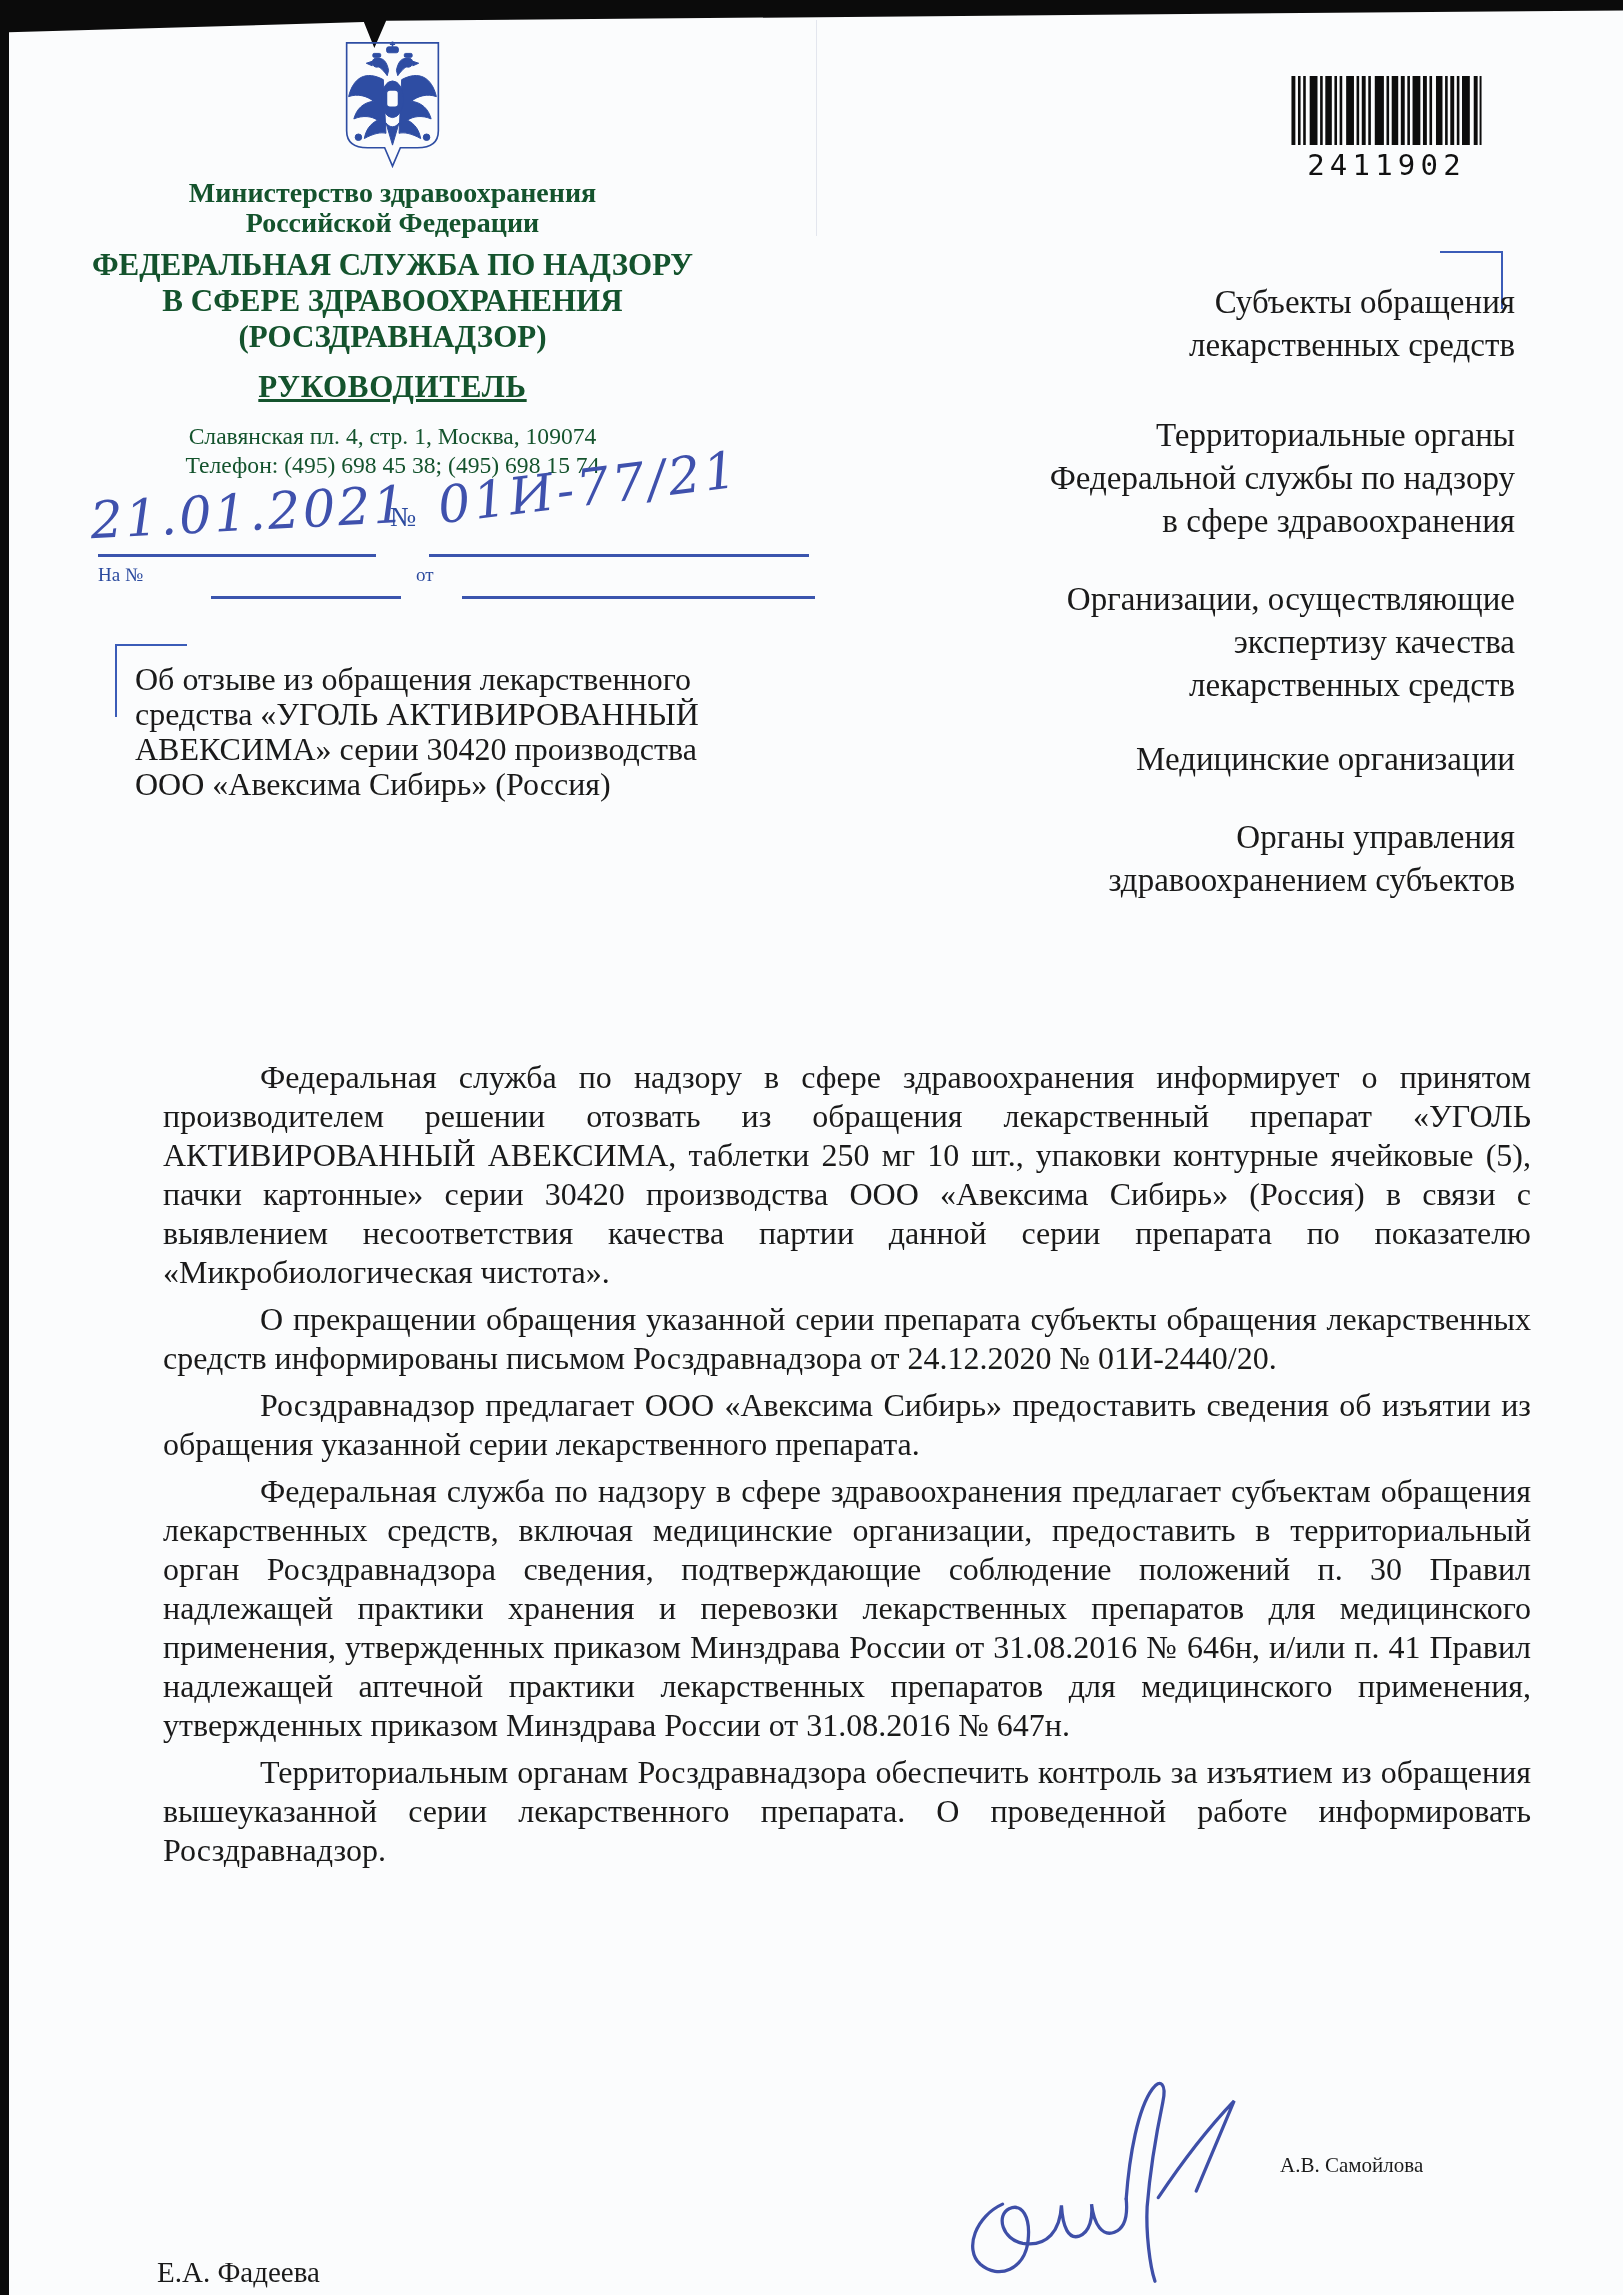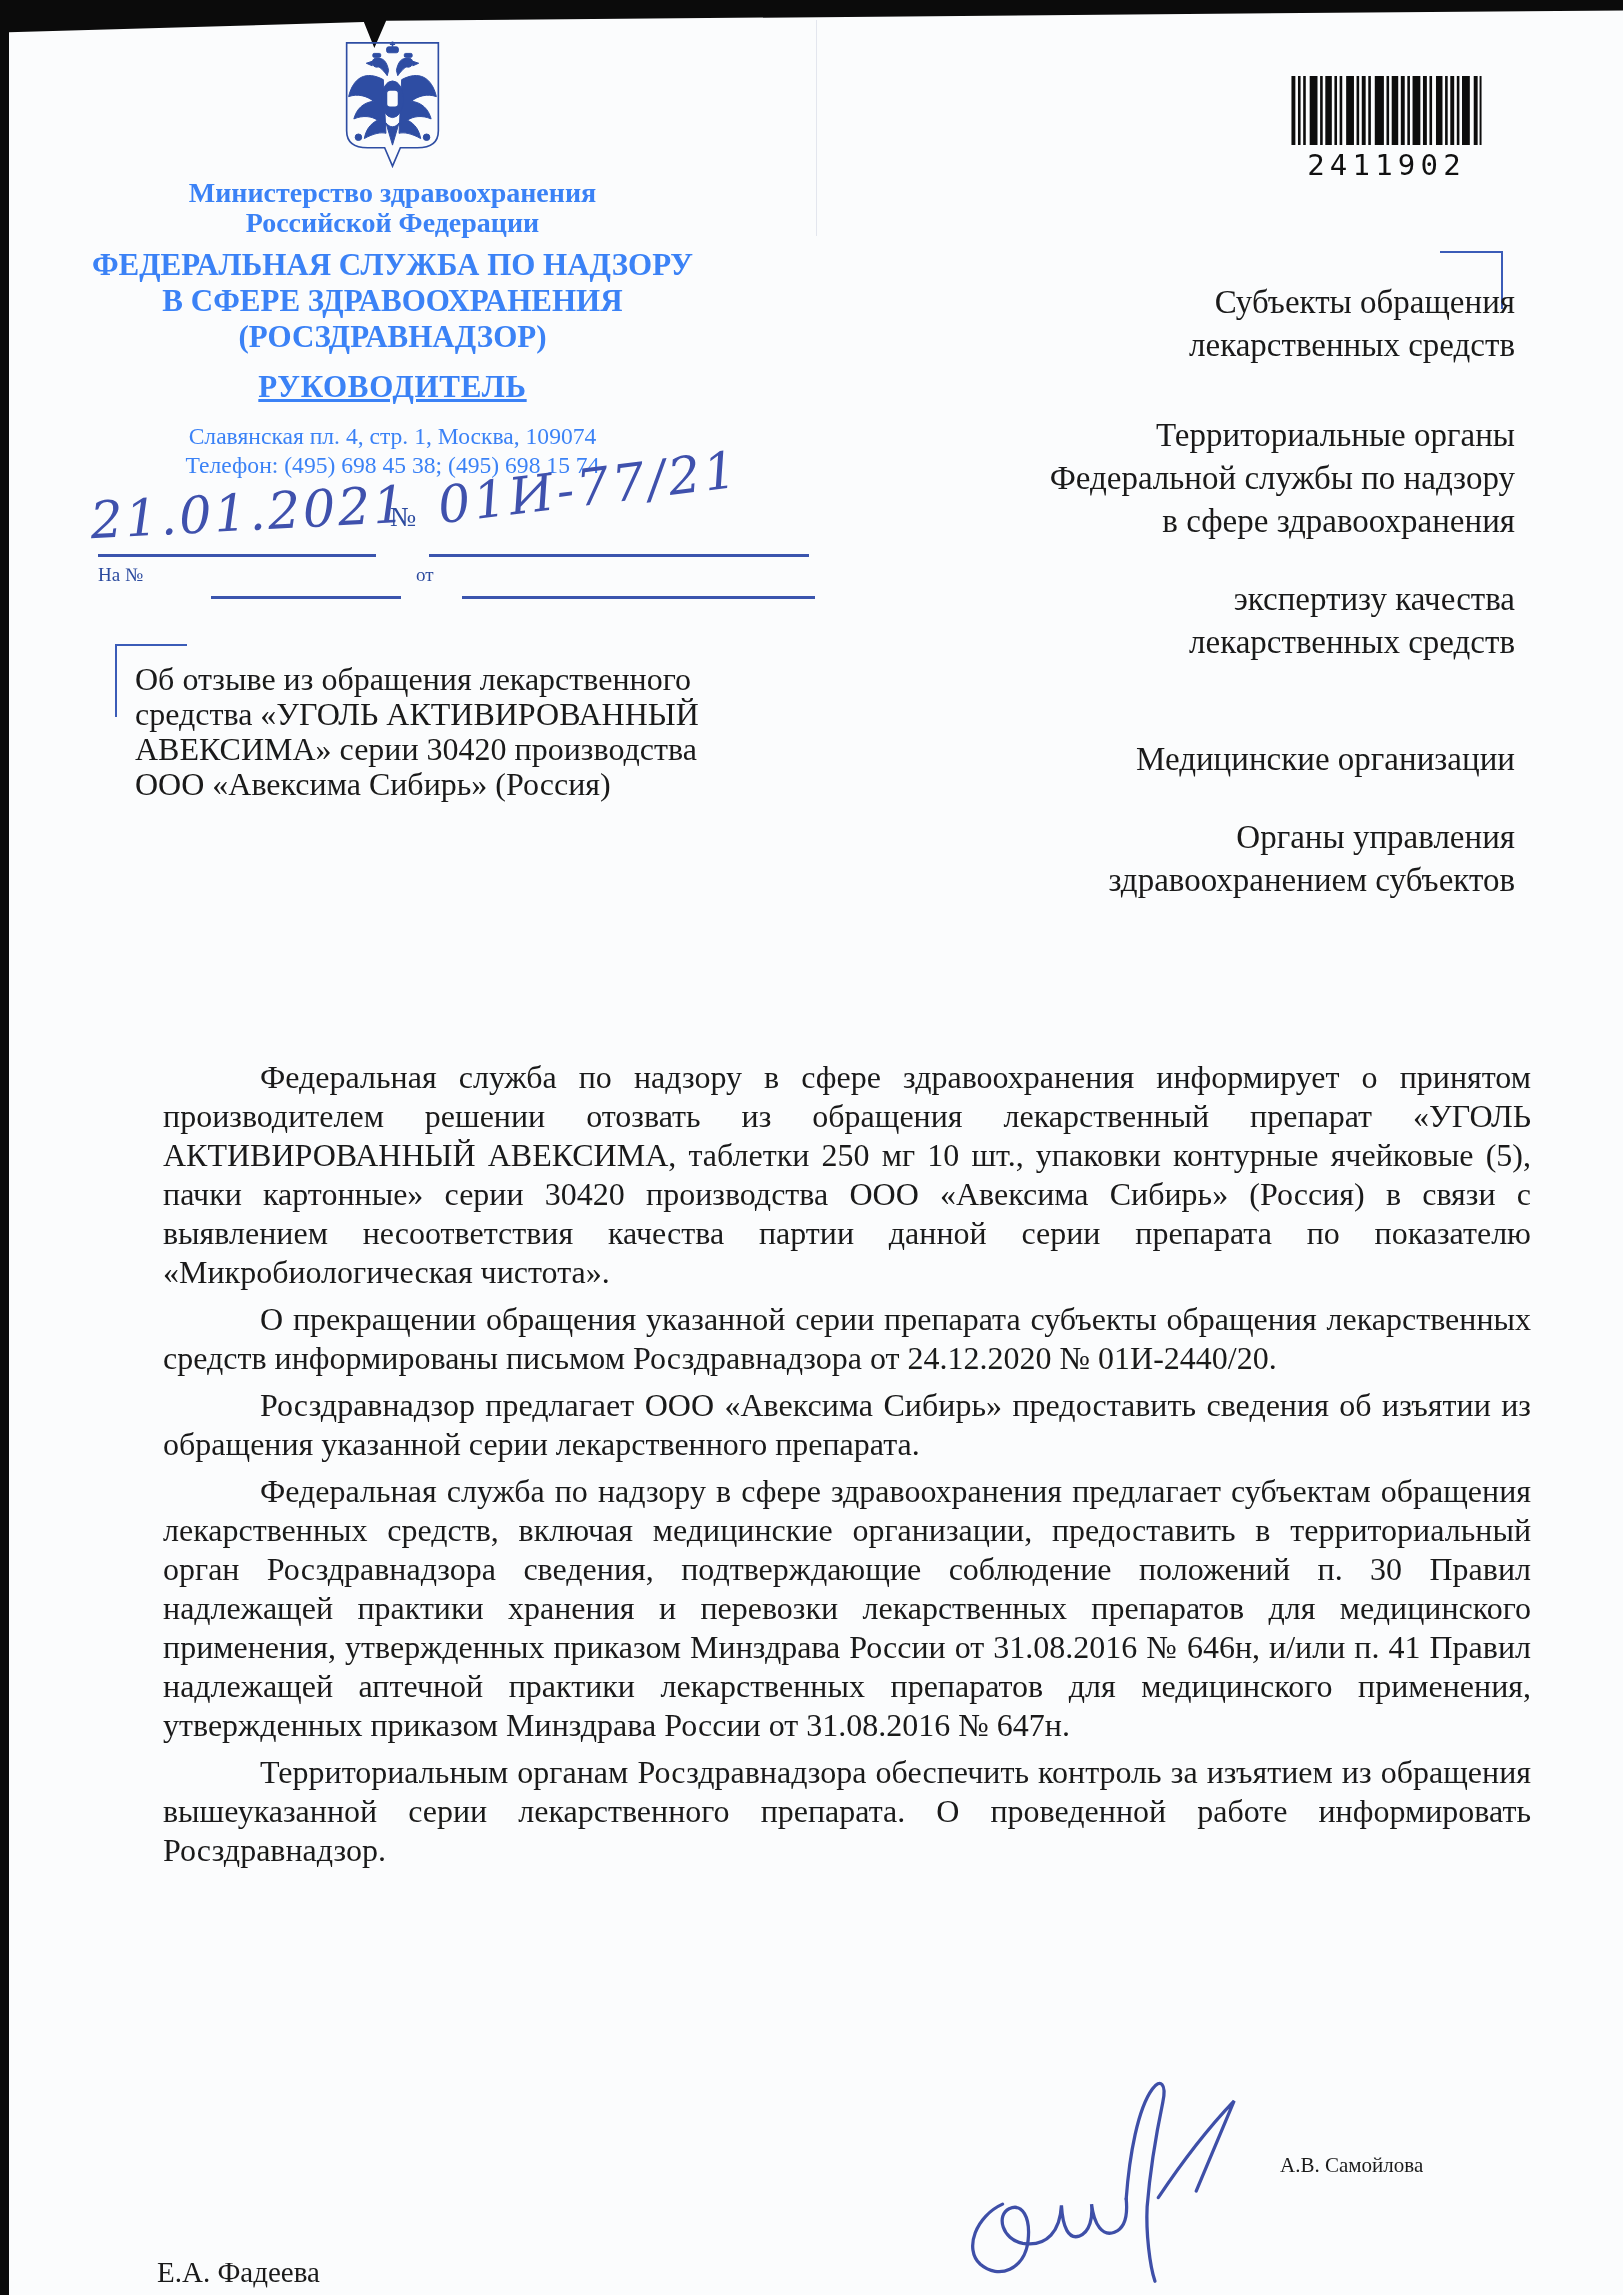--- a/index.html
+++ b/index.html
@@ -10,21 +10,21 @@
     font-family:"Liberation Serif","DejaVu Serif",serif;
     color:#1a1a1a;
   }
   
   .scan-top{position:absolute;left:0;top:0;width:1623px;height:52px;}
   .scan-left{position:absolute;left:0;top:0;width:8.5px;height:2295px;background:#0b0b0b;}
   .fold-line{position:absolute;left:816px;top:19.6px;width:1.3px;height:216px;background:#e3e6ee;}
   
   .emblem{position:absolute;left:340px;top:39px;width:105px;height:131px;}
   
-  .lh{position:absolute;left:85px;width:615px;text-align:center;color:#3b82f6;}
+  .lh{position:absolute;left:85px;width:615px;text-align:center;color:#14532d;}
   .ministry{top:178px;font-weight:bold;font-size:28px;line-height:30px;}
   .service{top:247px;font-weight:bold;font-size:31px;line-height:36px;}
   .chief{top:370px;font-weight:bold;font-size:31px;line-height:33px;letter-spacing:0.7px;text-decoration:underline;}
   .addr{top:422px;font-size:23.6px;line-height:29px;font-weight:normal;}
   
   .hand{position:absolute;color:#3f51ad;font-style:italic;font-family:"DejaVu Serif",serif;white-space:nowrap;}
   .hand-date{left:90px;top:483px;font-size:51px;letter-spacing:2.6px;transform:rotate(-3deg);}
   .hand-num{left:437px;top:458px;font-size:51px;letter-spacing:3.3px;transform:rotate(-7deg);}
   .printed-no{position:absolute;left:390px;top:501px;color:#2c4b9f;font-size:27.5px;}
   .u-line{position:absolute;height:2.6px;background:#3b55ae;}
@@ -182,20 +182,21 @@
     <div class="addr-group" style="top:281px">
         <div class="addr-line">Субъекты обращения</div>
         <div class="addr-line">лекарственных средств</div>
       </div>
     <div class="addr-group" style="top:414px">
         <div class="addr-line">Территориальные органы</div>
         <div class="addr-line">Федеральной службы по надзору</div>
         <div class="addr-line">в сфере здравоохранения</div>
       </div>
     <div class="addr-group" style="top:578px">
+        <div class="addr-line">Организации, осуществляющие</div>
         <div class="addr-line">экспертизу качества</div>
         <div class="addr-line">лекарственных средств</div>
       </div>
     <div class="addr-group" style="top:738px">
         <div class="addr-line">Медицинские организации</div>
       </div>
     <div class="addr-group" style="top:816px">
         <div class="addr-line">Органы управления</div>
         <div class="addr-line">здравоохранением субъектов</div>
       </div>

